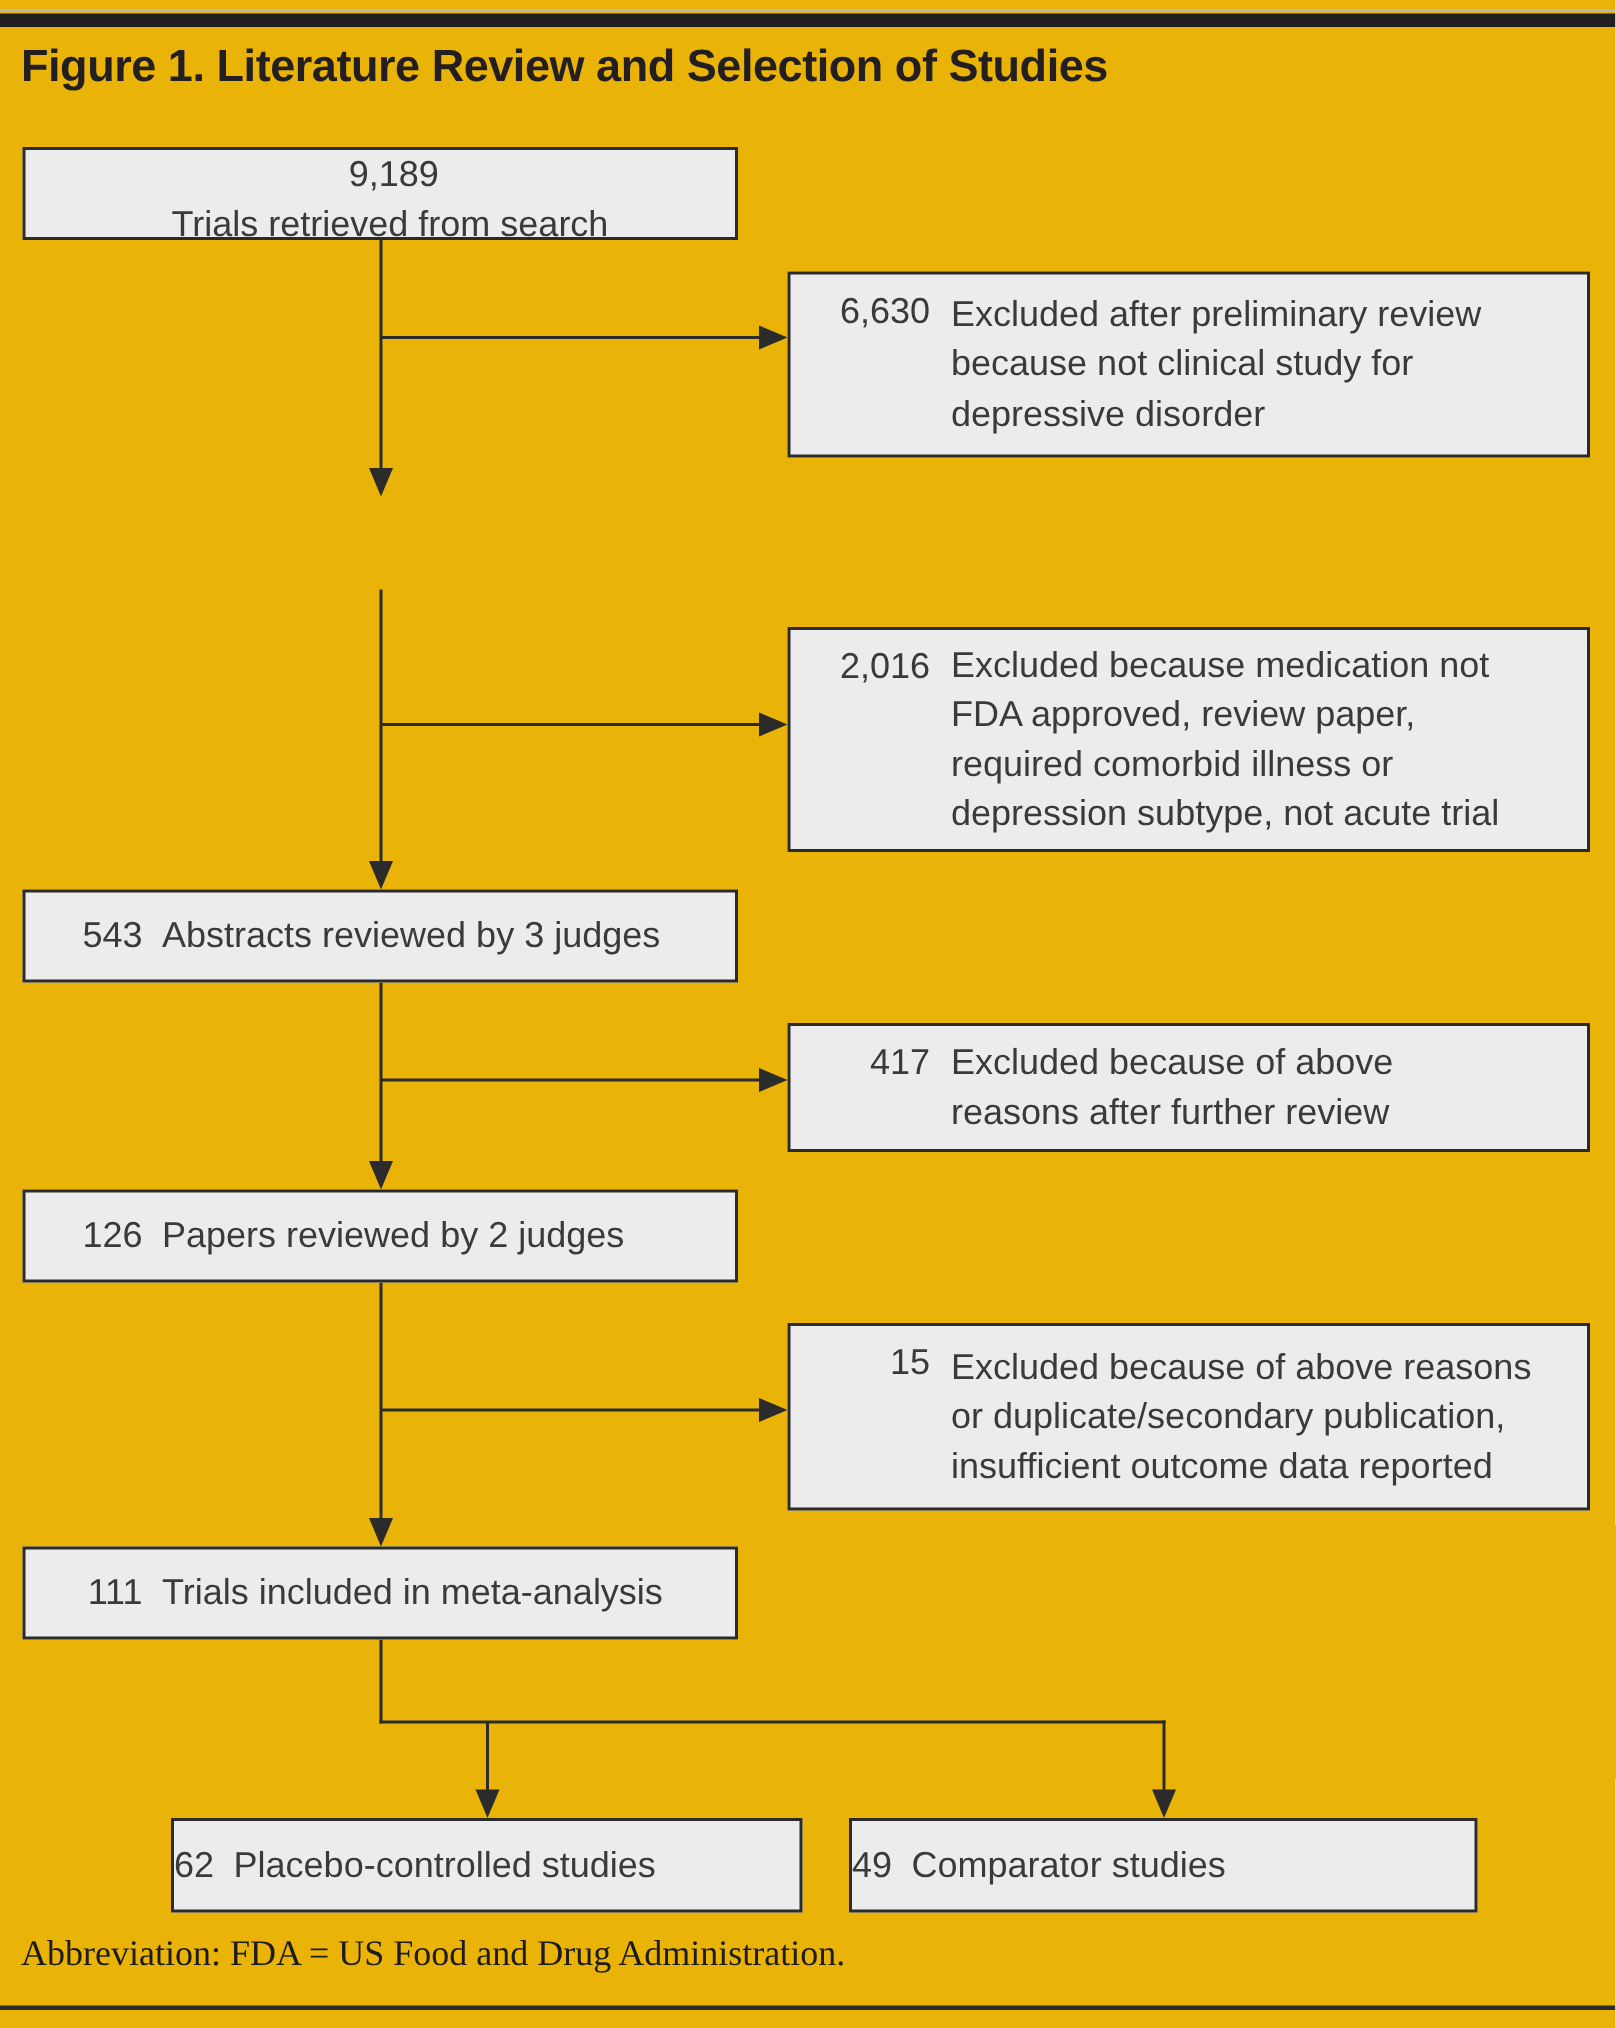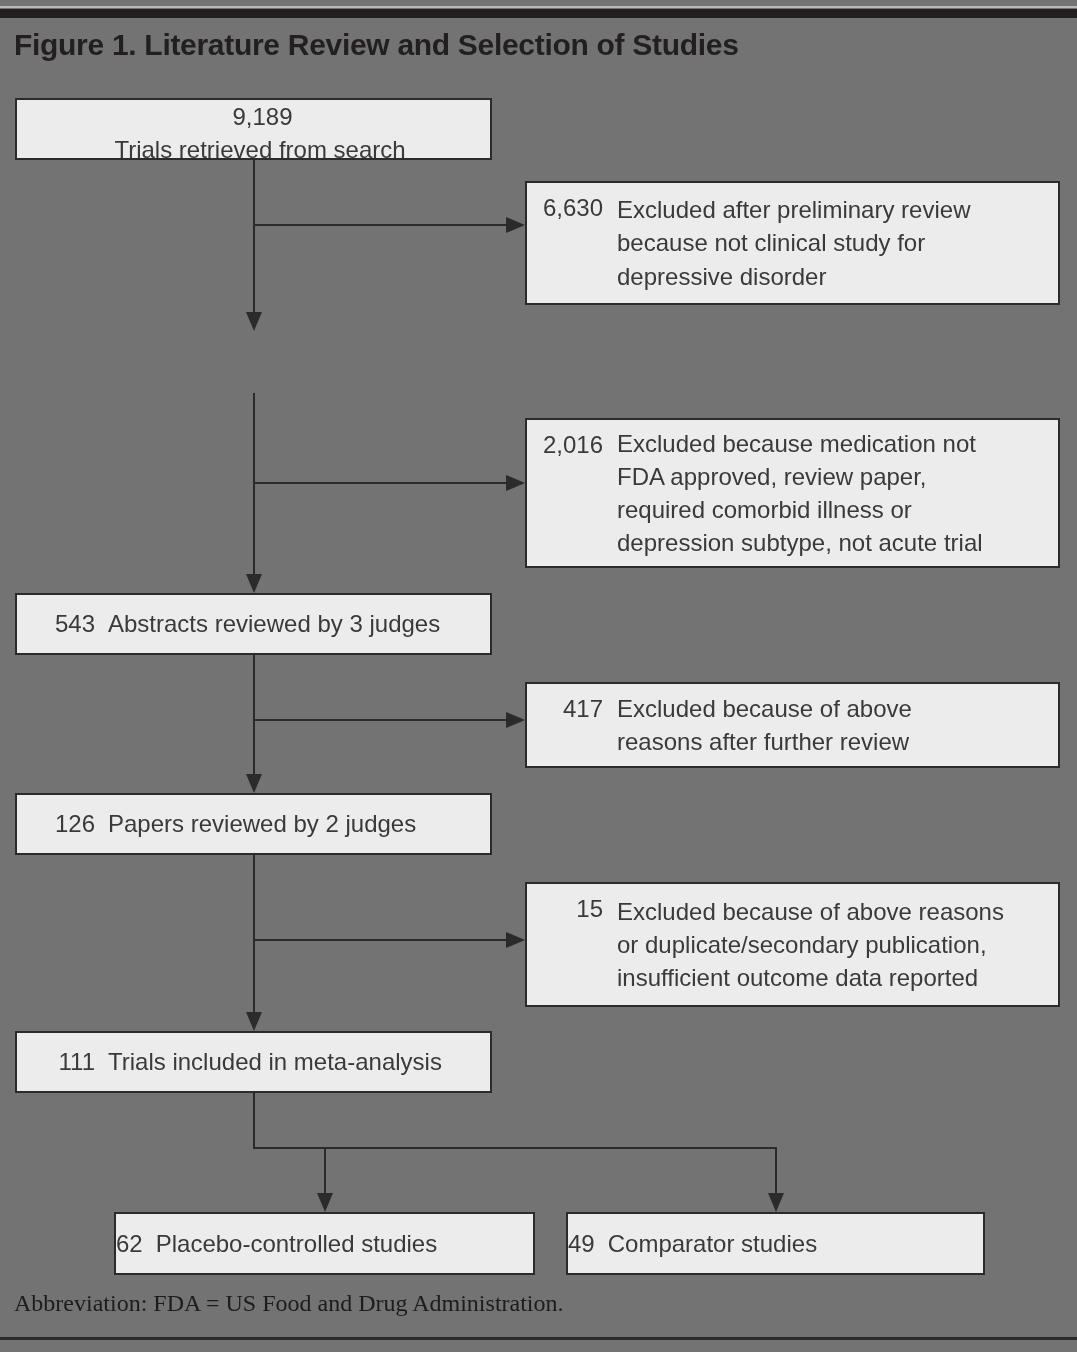--- a/index.html
+++ b/index.html
@@ -1,36 +1,36 @@
 <!DOCTYPE html>
 <html><head>
 <meta charset="utf-8">
 <style>
   html,body { margin:0; padding:0; background:#ffffff; }
   #page {
     position:relative; width:1077px; height:1352px;
-    font-family:"Liberation Sans", sans-serif; background:#737373; overflow:hidden;
+    font-family:"Liberation Sans", sans-serif; background:#eab308; overflow:hidden;
   }
   .top-accent-thin { position:absolute; left:0; top:6px; width:1077px; height:2px; background:#b9b9b9; }
   .top-accent-bar  { position:absolute; left:0; top:9px; width:1077px; height:9px; background:#231f20; }
   .fig-title {
     position:absolute; left:14px; top:28px; width:1040px;
     font-size:30px; font-weight:700; color:#231f20; letter-spacing:-0.3px;
   }
   .box {
     position:absolute; background:#ececec; border:2.5px solid #2b2b2b;
     box-sizing:border-box; display:flex; align-items:center;
     color:#3a3a3a; font-size:24px; line-height:1.38;
   }
   .main-box { left:15px; width:477px; height:62px; }
   .excl-box { left:525px; width:535px; }
   .out-box  { height:63px; }
   .num { flex:0 0 auto; text-align:right; white-space:nowrap; }
   .main-box .num { width:78px; }
-  .excl-box .num { width:76px; align-self:flex-start; }
+  .excl-box .num { width:76px; align-self:flex-start;padding-left:17px; }
   .lbl { margin-left:13px; }
   .excl-box .lbl { white-space:pre-line; margin-left:14px; }
   .excl-box { padding:8px 10px 8px 0; }
   .out-box .num { width:auto; }
   svg.connectors { position:absolute; left:0; top:0; pointer-events:none; }
   .footnote {
     position:absolute; left:14px; top:1290px; width:1040px;
     font-family:"Liberation Serif", serif; font-size:24px; color:#1c1c1c;
   }
   .bottom-rule { position:absolute; left:0; top:1337px; width:1077px; height:3px; background:#2b2b2b; }

